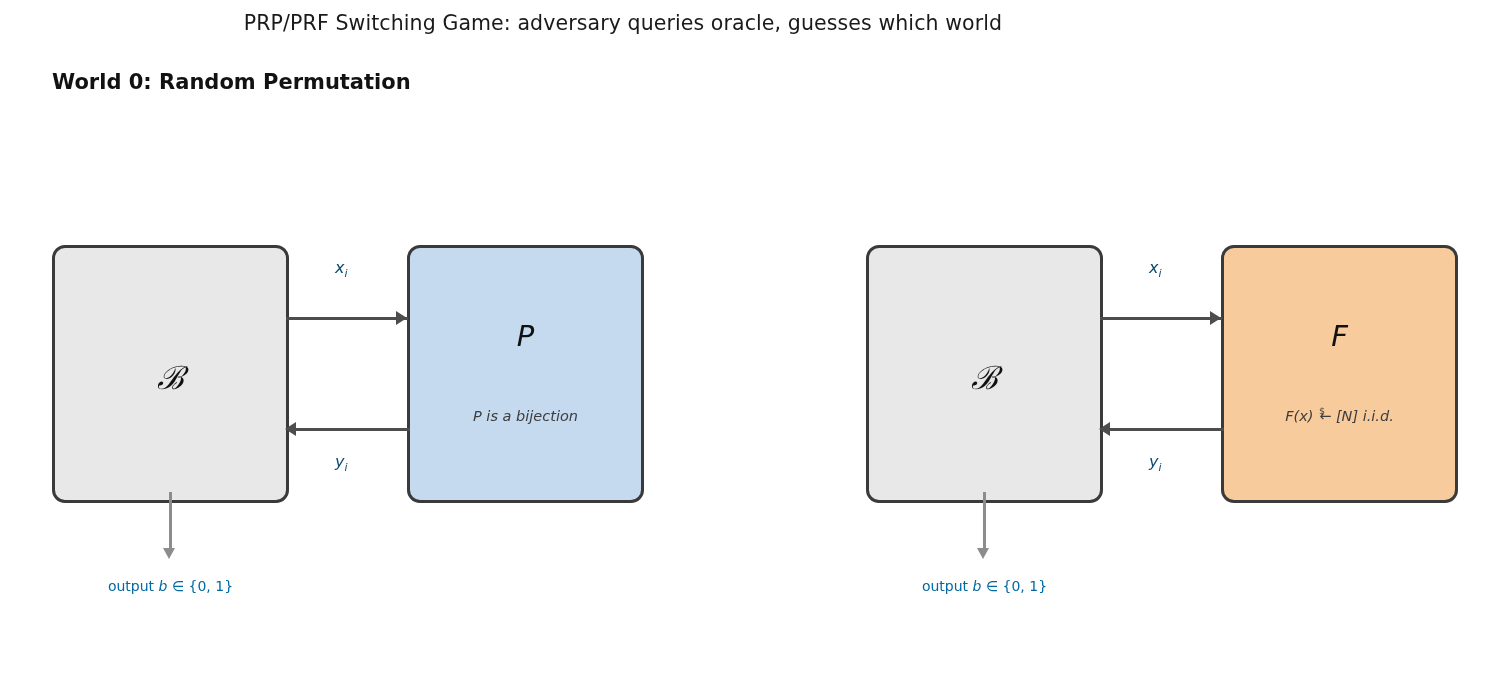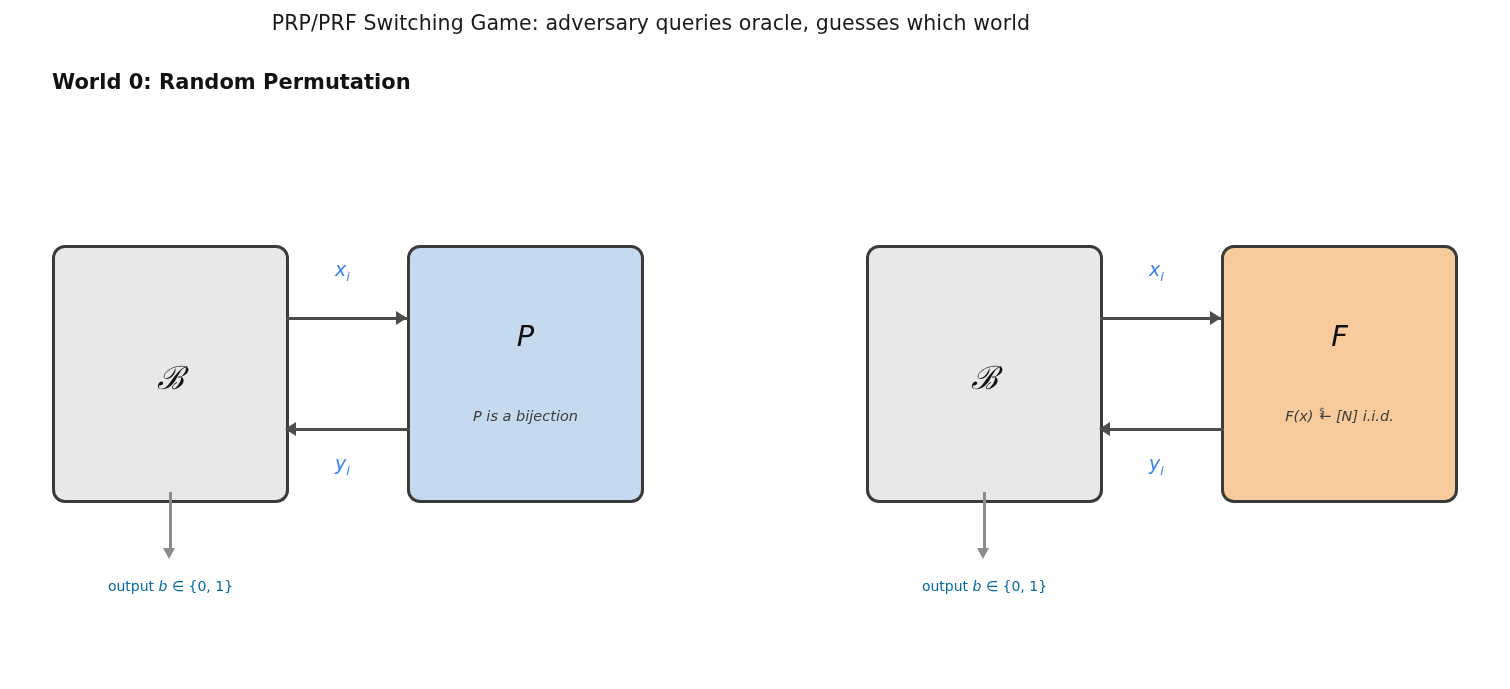--- a/index.html
+++ b/index.html
@@ -23,21 +23,20 @@
   .fig-title {
     position: absolute;
     top: 11px;
     left: 0;
     width: 1246px;
     text-align: center;
     font-size: 20.5px;
     color: #1a1a1a;
     font-family: "DejaVu Sans", sans-serif;
     letter-spacing: 0.1px;
-    padding-left: 28px;
   }
 
   
   .panel-title {
     position: absolute;
     top: 70px;
     font-size: 21px;
     font-weight: bold;
     color: #121212;
     text-align: left;
@@ -130,22 +129,22 @@
 
   .query-right   { left: 1100px; top: 317px; width: 122px; }
   .query-right-h { left: 1210px; top: 311px; }
   .resp-right    { left: 1102px; top: 428px; width: 122px; }
   .resp-right-h  { left: 1099px; top: 422px; }
 
   .edge-label {
     position: absolute;
     font-family: "DejaVu Sans", sans-serif;
     font-style: italic;
-    font-size: 19px;
-    color: #3b82f6;
+    font-size: 16px;
+    color: #0c4a6e;
     white-space: nowrap;
   }
   .edge-label sub {
     font-size: 0.68em;
     font-style: italic;
   }
   .lbl-x-left { left: 335px;  top: 258px; }
   .lbl-y-left { left: 335px;  top: 452px; }
   .lbl-x-right{ left: 1149px; top: 258px; }
   .lbl-y-right{ left: 1149px; top: 452px; }

